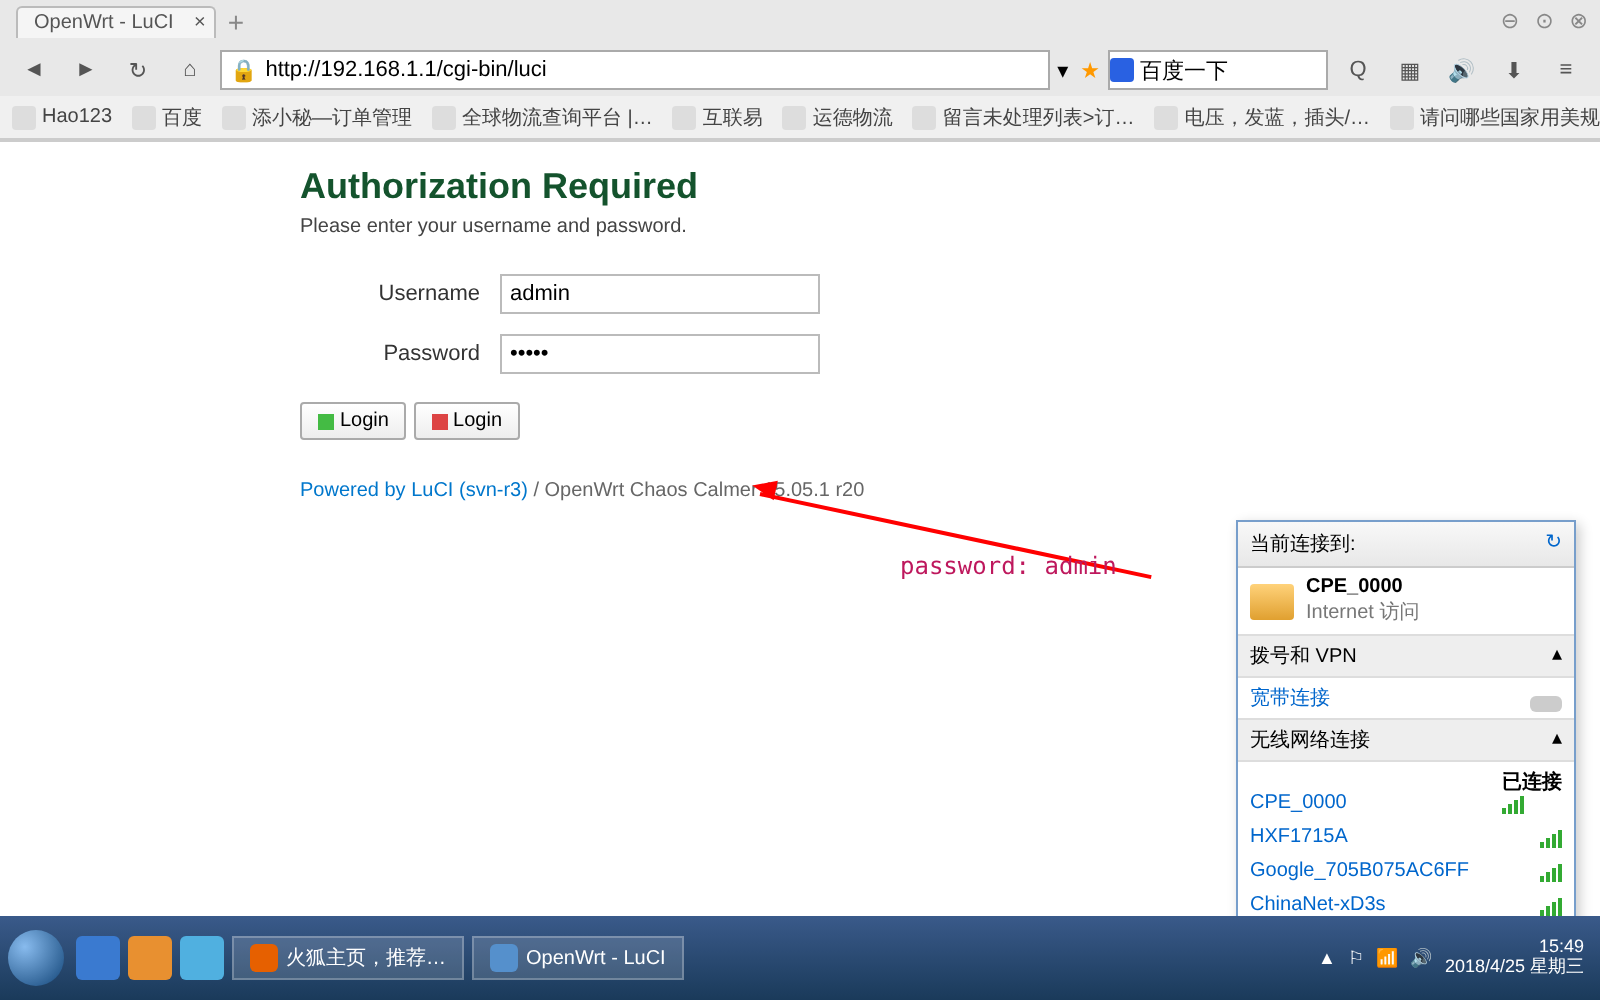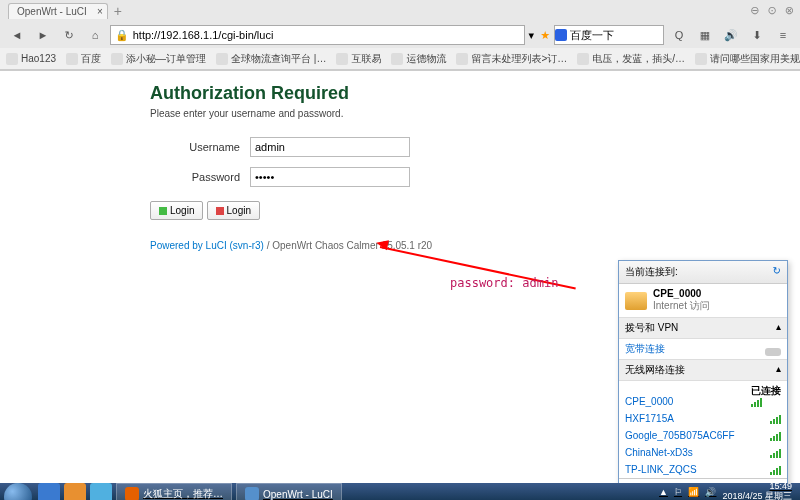--- a/index.html
+++ b/index.html
@@ -59,21 +59,21 @@
 .wifi-item { display: flex; align-items: flex-end; justify-content: space-between; padding: 3px 6px; cursor: pointer; }
 .wifi-item a { color: #06c; text-decoration: none; }
 .bars { display: flex; gap: 1px; align-items: flex-end; }
 .bars span { width: 2px; background: #3a3; }
 .b1{height:3px}.b2{height:5px}.b3{height:7px}.b4{height:9px}
 .wifi-foot { text-align: center; padding: 4px; border-top: 1px solid #ccc; }
 .wifi-foot a { color: #06c; text-decoration: none; }
 .vpn-ico { width: 16px; height: 8px; background: #ccc; border-radius: 3px; }
 
 
-.taskbar { position: absolute; bottom: 0; left: 0; right: 0; height: 17px; background: linear-gradient(#3a5a8a,#1a3a5a); display: flex; padding: 0 4px; text-decoration: underline; }
+.taskbar { position: absolute; bottom: 0; left: 0; right: 0; height: 42px; background: linear-gradient(#3a5a8a,#1a3a5a); display: flex; align-items: center; padding: 0 4px; }
 .start { width: 28px; height: 28px; border-radius: 50%; background: radial-gradient(circle at 30% 30%, #8be, #147); margin-right: 6px; cursor: pointer; }
 .tb-ico { width: 22px; height: 22px; margin-right: 4px; border-radius: 3px; cursor: pointer; }
 .pin1{background:#3a7ad0}.pin2{background:#e89030}.pin3{background:#50b0e0}.ff{background:#e66000}.luci{background:#5590cc}
 .tb-task { display: flex; align-items: center; gap: 4px; background: rgba(255,255,255,.15); border: 1px solid rgba(255,255,255,.25); padding: 2px 8px; margin-right: 4px; color: #fff; font-size: 10px; height: 22px; cursor: pointer; }
 .tray { margin-left: auto; display: flex; align-items: center; color: #fff; font-size: 9px; gap: 6px; padding-right: 4px; }
 .clock { text-align: right; line-height: 1.1; }
 </style>
 </head>
 <body>
 

